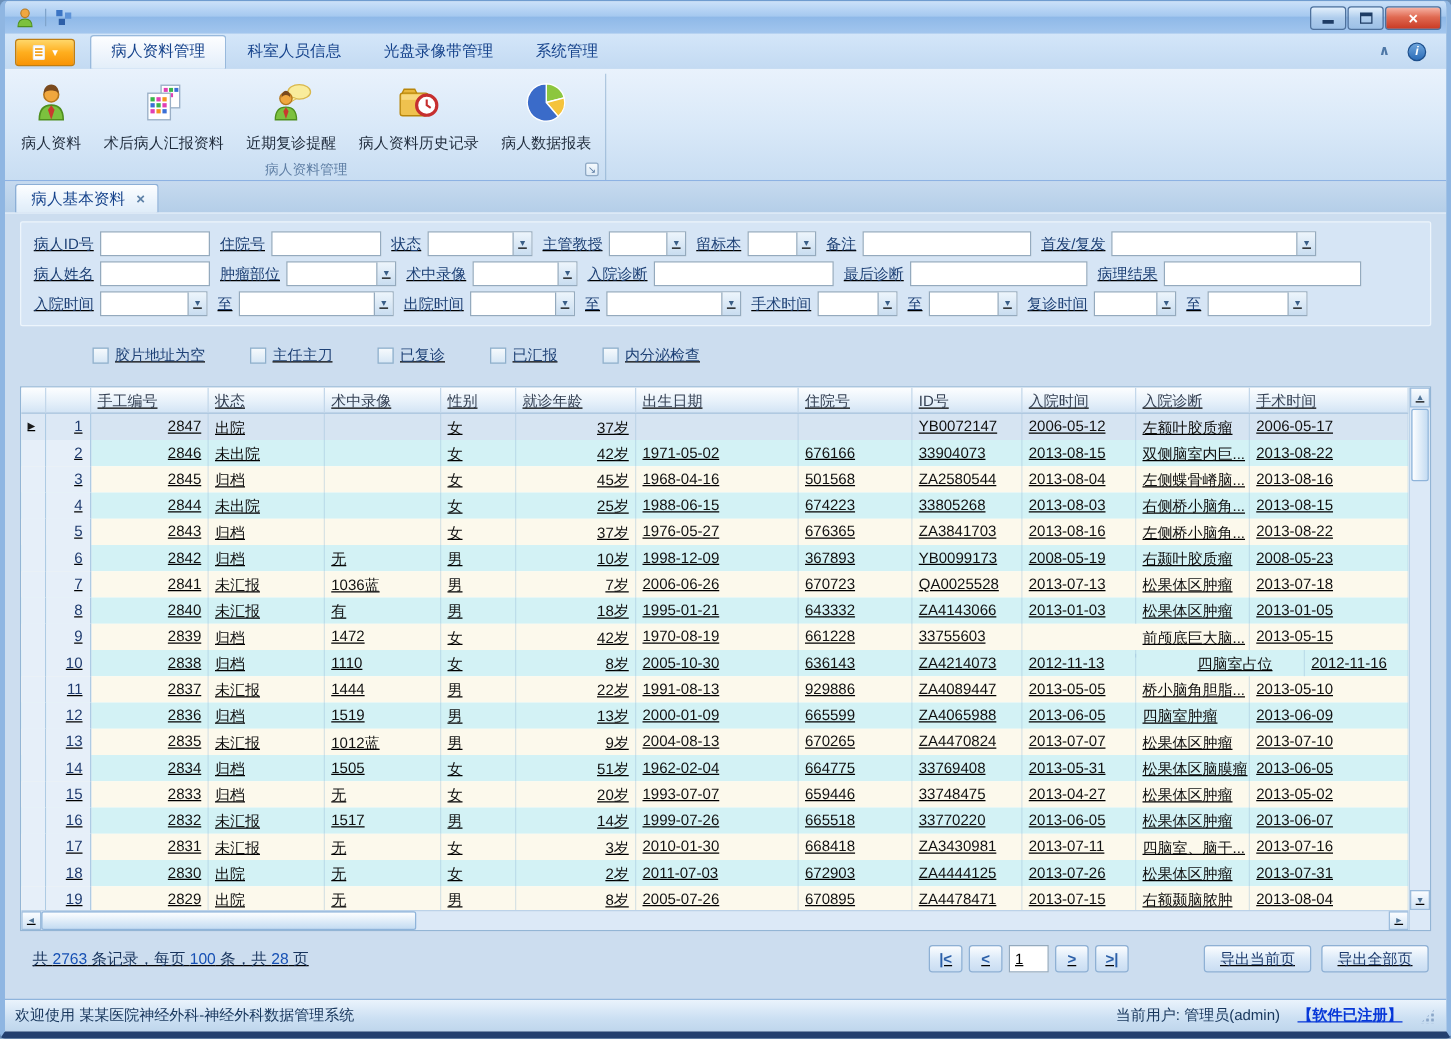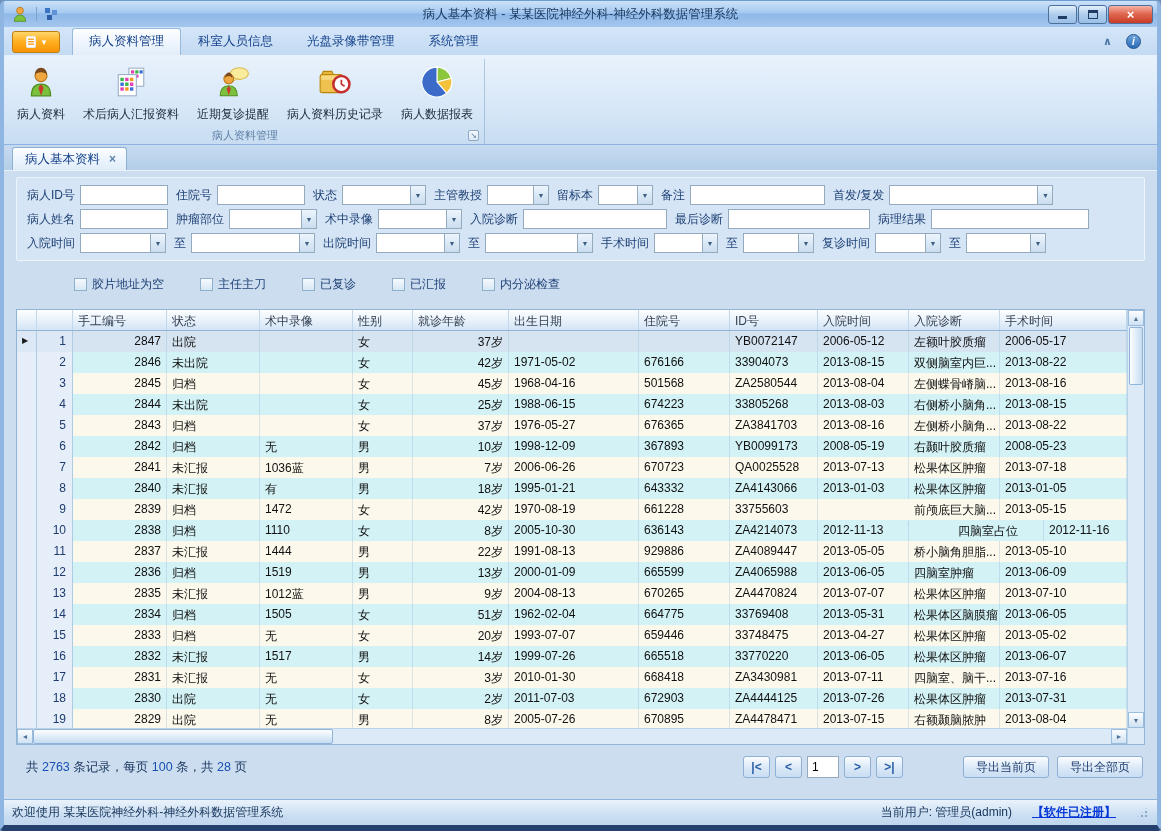--- a/index.html
+++ b/index.html
@@ -87,21 +87,21 @@
   }
   .doctab{
     height:23px; display:flex; align-items:center; gap:9px; padding:0 10px 0 12px;
     background:linear-gradient(#FDFEFF,#EAF3FC 60%,#DFECF8);
     border:1px solid #8CAFD6; border-bottom:none; border-radius:3px 3px 0 0;
     color:#15428B; font-size:12.5px;
   }
   .doctab-close{ color:#5E82A8; font-weight:bold; font-size:12px; }
 
   
-  .content{ flex:1; background:var(--content_bg); padding:6px 12px 0; display:flex; flex-direction:column; overflow:hidden; }
+  .content{ flex:1; background:var(--content_bg); padding:6px 12px 0; display:flex; flex-direction:column; overflow:hidden;text-decoration:underline; }
 
   .filter-panel{
     height:84px; flex:0 0 84px; background:var(--panel_bg);
     border:1px solid #EDF5FC; border-radius:2px; padding:6px 10px;
     display:flex; flex-direction:column; justify-content:space-between;
   }
   .f-row{ display:flex; align-items:center; height:22px; }
   .flabel{ color:var(--label_text); margin-right:5px; white-space:nowrap; }
   .txt, .combo{ height:20px; border:1px solid #94AABE; background:#fff; margin-right:8px; }
   .txt{ padding:0 3px; font-size:12px; font-family:inherit; }
@@ -161,21 +161,21 @@
   .pinput{ width:32px; height:22px; border:1px solid #94AABE; padding:0 4px; font-family:inherit; font-size:12px; }
   .export-btns{ display:flex; gap:8px; margin-right:2px; }
 
   
   .statusbar{
     height:26px; flex:0 0 26px;
     background:linear-gradient(#EAF3FC,#CBDFF2 60%,#BFD6EC);
     border-top:1px solid #8FB4DC;
     display:flex; align-items:center; padding:0 8px; color:#17365C;
   }
-  .sb-right{ margin-left:auto; display:flex; align-items:center; gap:20px; }
+  .sb-right{ margin-left:auto; display:flex; align-items:center; gap:14px; }
   .sb-link{ color:var(--status_link); font-weight:bold; text-decoration:underline; }
   .grip{
     width:13px; height:13px;
     background-image:radial-gradient(#8AA6C8 1px, transparent 1.4px);
     background-size:4px 4px;
     clip-path:polygon(100% 0, 100% 100%, 0 100%);
   }
 </style>
 </head>
 <body>
@@ -190,21 +190,20 @@
         </svg>
     </span>
     <span class="tb-sep"></span>
     <span class="tb-icon">
       <svg width="14" height="14" viewBox="0 0 14 14">
           <rect x="1" y="1" width="5" height="5" fill="#3B74C4"></rect>
           <rect x="8" y="3" width="5" height="5" fill="#5E93D8"></rect>
           <rect x="3" y="8" width="5" height="5" fill="#2D5FA8"></rect>
         </svg>
     </span>
-    <div class="title">病人基本资料 - 某某医院神经外科-神经外科数据管理系统</div>
     <div class="winbtns">
       <div class="wbtn">
           <span class="glyph-min"></span>
         </div>
       <div class="wbtn">
           <span class="glyph-max"></span>
         </div>
       <div class="wbtn close">
           <span>×</span>
         </div>

